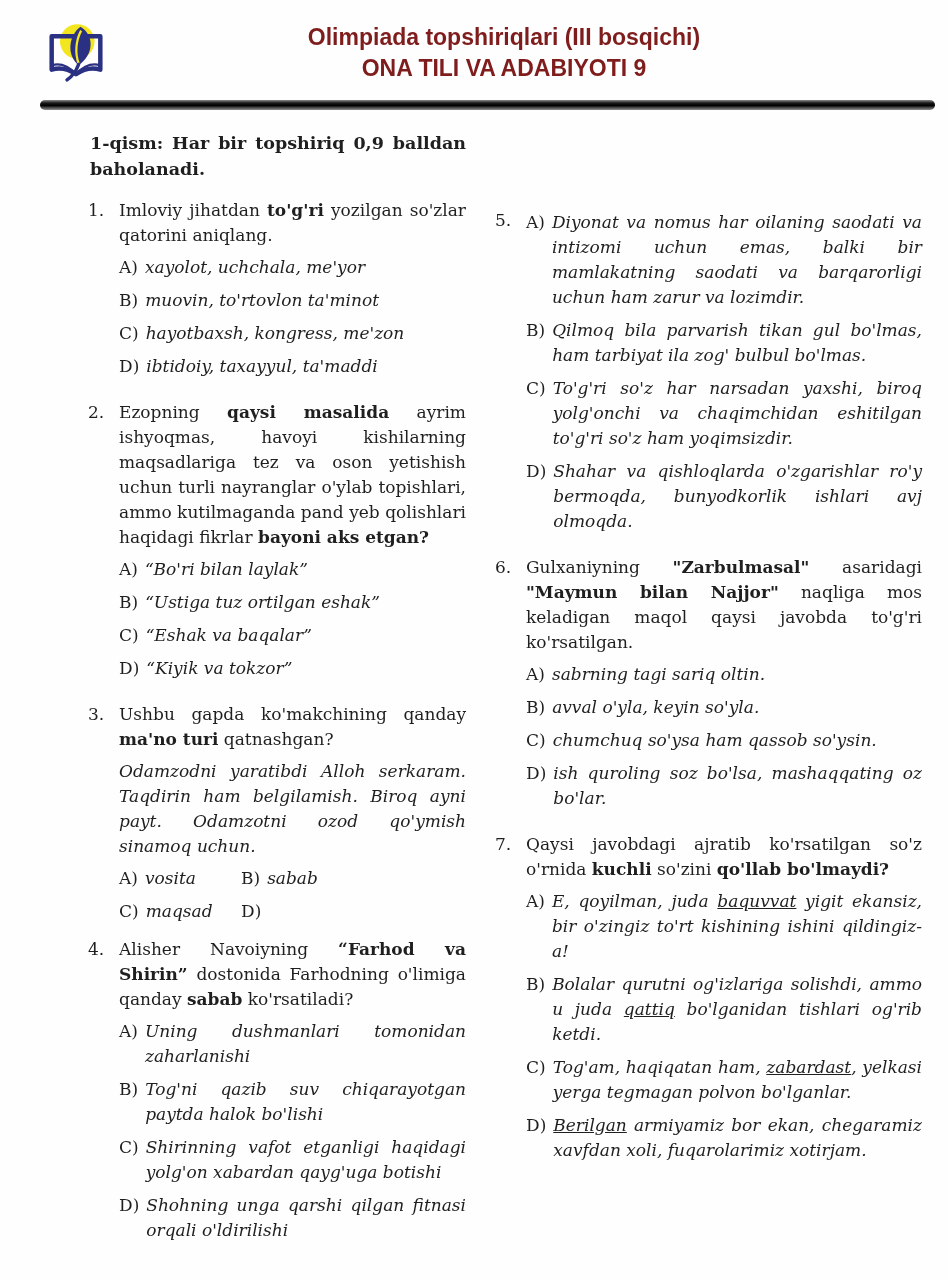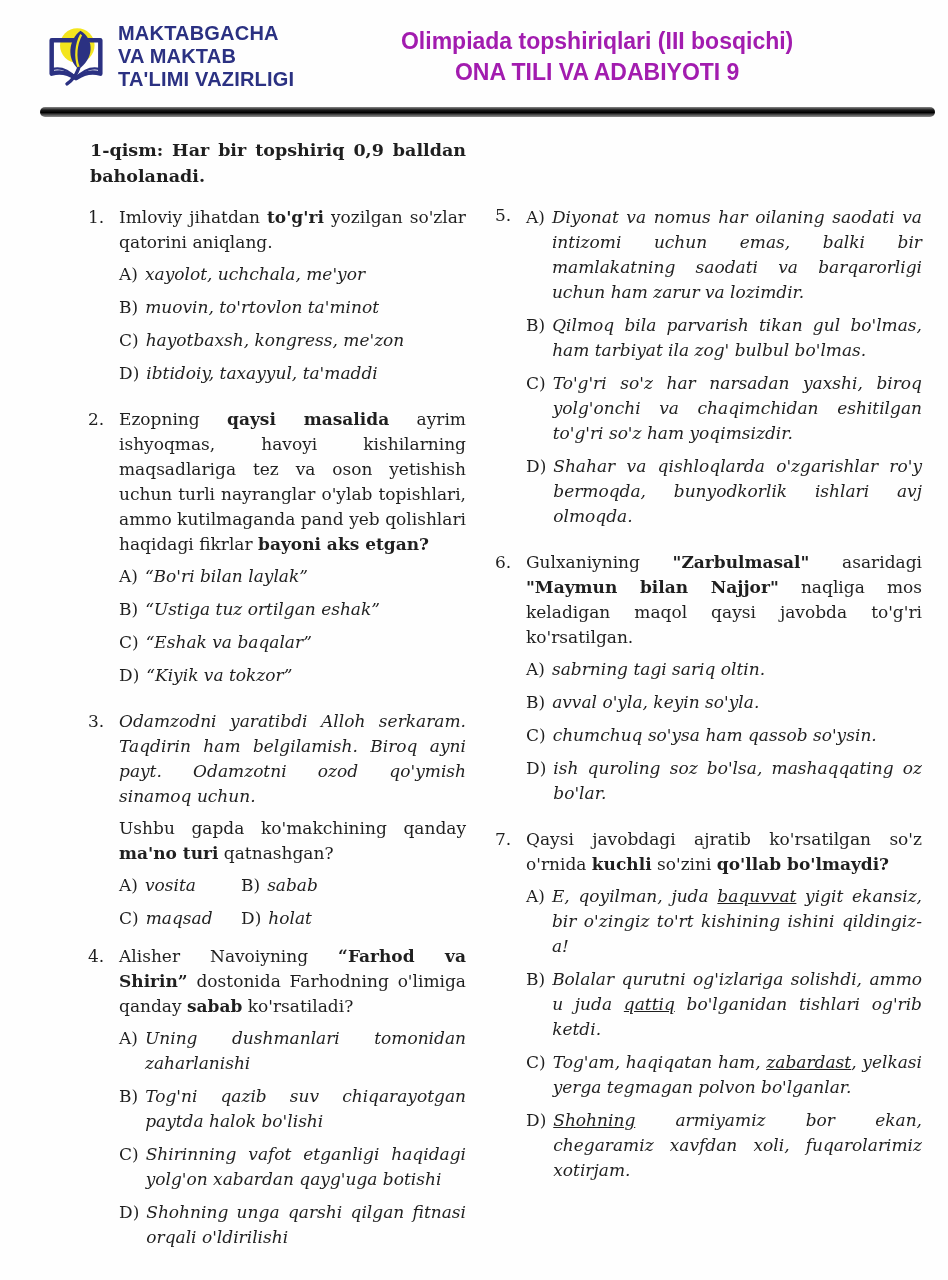--- a/index.html
+++ b/index.html
@@ -17,21 +17,21 @@
   .logo{display:flex;align-items:center;gap:10px;flex:none;}
   .logo svg{display:block;}
   .logo-text{
     font-family:"Liberation Sans","DejaVu Sans",sans-serif;
     font-weight:bold;color:#2b3182;
     font-size:20px;line-height:23px;letter-spacing:.2px;
   }
   .titles{
     flex:1;text-align:center;
     font-family:"Liberation Sans","DejaVu Sans",sans-serif;
-    font-weight:bold;color:#a21caf;
+    font-weight:bold;color:#7f1d1d;
     font-size:23px;line-height:31px;
     padding-right:30px;
   }
   .rule{
     height:10px;border-radius:6px;
     margin:10px 13px 0 40px;
     background:linear-gradient(180deg,#8a8a8a 0%,#1a1a1a 30%,#000 55%,#555 80%,#8f8f8f 100%);
   }
 
   
@@ -70,25 +70,20 @@
       <span>
         <svg width="64" height="62" viewBox="0 0 100 96">
           <circle cx="52" cy="30" r="27" fill="#f3e51e"></circle>
           <path d="M12 22 H88 V74 Q69 68 50 81 Q31 68 12 74 Z" fill="none" stroke="#2b3182" stroke-width="7" stroke-linejoin="round"></path>
           <path d="M50 81 Q32 62 13 67 M50 81 Q68 62 87 67" fill="none" stroke="#2b3182" stroke-width="3.5"></path>
           <path d="M57 7 C80 21 77 52 54 67 C35 52 38 21 57 7 Z" fill="#2b3182"></path>
           <path d="M54 64 C48 48 50 28 58 13" stroke="#f3e51e" stroke-width="3.5" fill="none"></path>
           <path d="M54 66 C50 77 45 84 36 90" stroke="#2b3182" stroke-width="5.5" fill="none" stroke-linecap="round"></path>
         </svg>
       </span>
-      <div class="logo-text">
-        <div>MAKTABGACHA</div>
-        <div>VA MAKTAB</div>
-        <div>TA'LIMI VAZIRLIGI</div>
-      </div>
     </div>
     <div class="titles">
       <div>Olimpiada topshiriqlari (III bosqichi)</div>
       <div>ONA TILI VA ADABIYOTI 9</div>
     </div>
   </div>
 
   <div class="rule"></div>
 
   <div class="main">
@@ -138,38 +133,37 @@
               <div class="option">
                 <span class="opt-label">D)</span>
                 <span class="opt-text">“Kiyik va tokzor”</span>
               </div>
             </div>
           </div>
         </div>
         <div class="question">
           <span class="q-num">3.</span>
           <div class="q-body">
+            <p class="stem"><span>Ushbu gapda ko'makchining qanday </span><span class="seg-b">ma'no turi</span><span> qatnashgan?</span></p>
             <p class="stem"><span class="seg-i">Odamzodni yaratibdi Alloh serkaram. Taqdirin ham belgilamish. Biroq ayni payt. Odamzotni ozod qo'ymish sinamoq uchun.</span></p>
-            <p class="stem"><span>Ushbu gapda ko'makchining qanday </span><span class="seg-b">ma'no turi</span><span> qatnashgan?</span></p>
             <div class="options grid">
               <div class="option">
                 <span class="opt-label">A)</span>
                 <span class="opt-text">vosita</span>
               </div>
               <div class="option">
                 <span class="opt-label">B)</span>
                 <span class="opt-text">sabab</span>
               </div>
               <div class="option">
                 <span class="opt-label">C)</span>
                 <span class="opt-text">maqsad</span>
               </div>
               <div class="option">
                 <span class="opt-label">D)</span>
-                <span class="opt-text">holat</span>
               </div>
             </div>
           </div>
         </div>
         <div class="question">
           <span class="q-num">4.</span>
           <div class="q-body">
             <p class="stem"><span>Alisher Navoiyning </span><span class="seg-b">“Farhod va Shirin”</span><span> dostonida Farhodning o'limiga qanday </span><span class="seg-b">sabab</span><span> ko'rsatiladi?</span></p>
             <div class="options">
               <div class="option">
@@ -253,21 +247,21 @@
               <div class="option">
                 <span class="opt-label">B)</span>
                 <span class="opt-text"><span>Bolalar qurutni og'izlariga solishdi, ammo u juda </span><span class="seg-u">qattiq</span><span> bo'lganidan tishlari og'rib ketdi.</span></span>
               </div>
               <div class="option">
                 <span class="opt-label">C)</span>
                 <span class="opt-text"><span>Tog'am, haqiqatan ham, </span><span class="seg-u">zabardast</span><span>, yelkasi yerga tegmagan polvon bo'lganlar.</span></span>
               </div>
               <div class="option">
                 <span class="opt-label">D)</span>
-                <span class="opt-text"><span class="seg-u">Shohning</span><span> armiyamiz bor ekan, chegaramiz xavfdan xoli, fuqarolarimiz xotirjam.</span></span>
+                <span class="opt-text"><span class="seg-u">Berilgan</span><span> armiyamiz bor ekan, chegaramiz xavfdan xoli, fuqarolarimiz xotirjam.</span></span>
               </div>
             </div>
           </div>
         </div>
       </div>
   </div>
 
 </div>
 
 </body></html>

